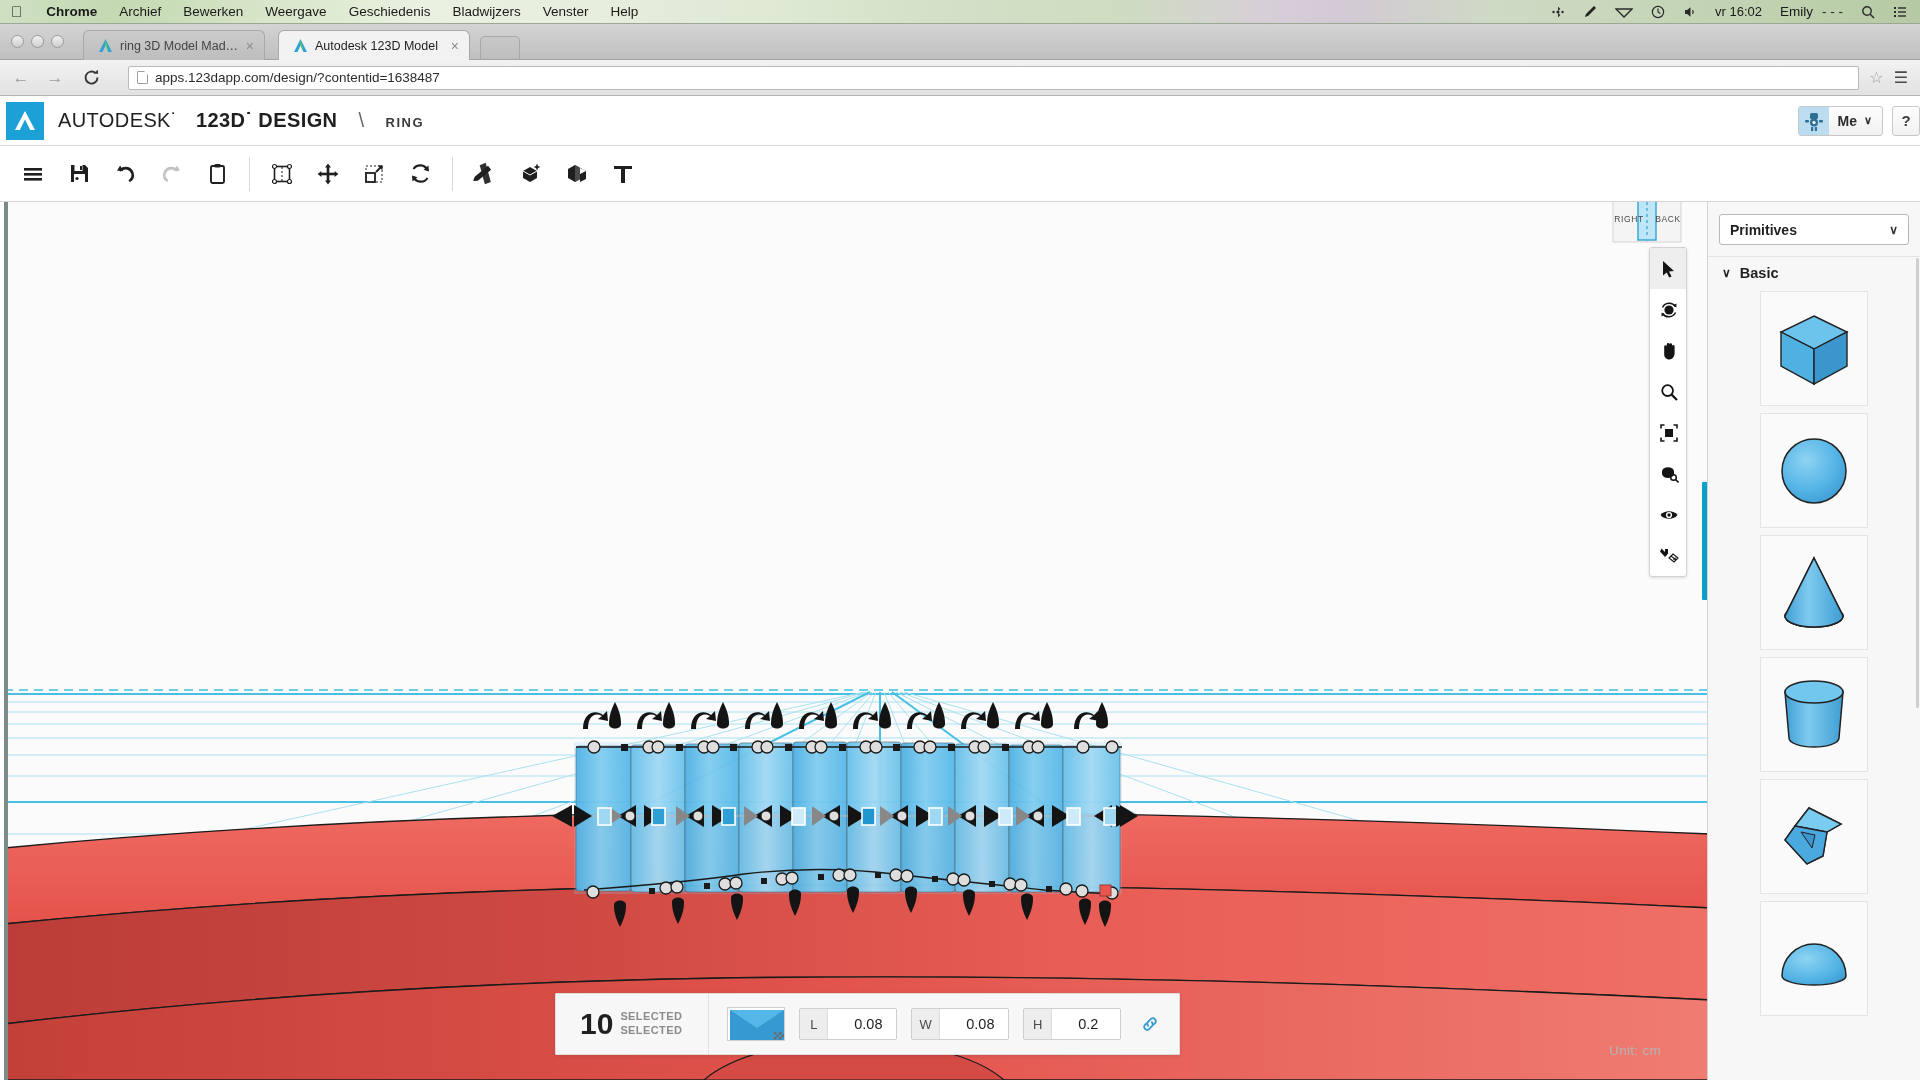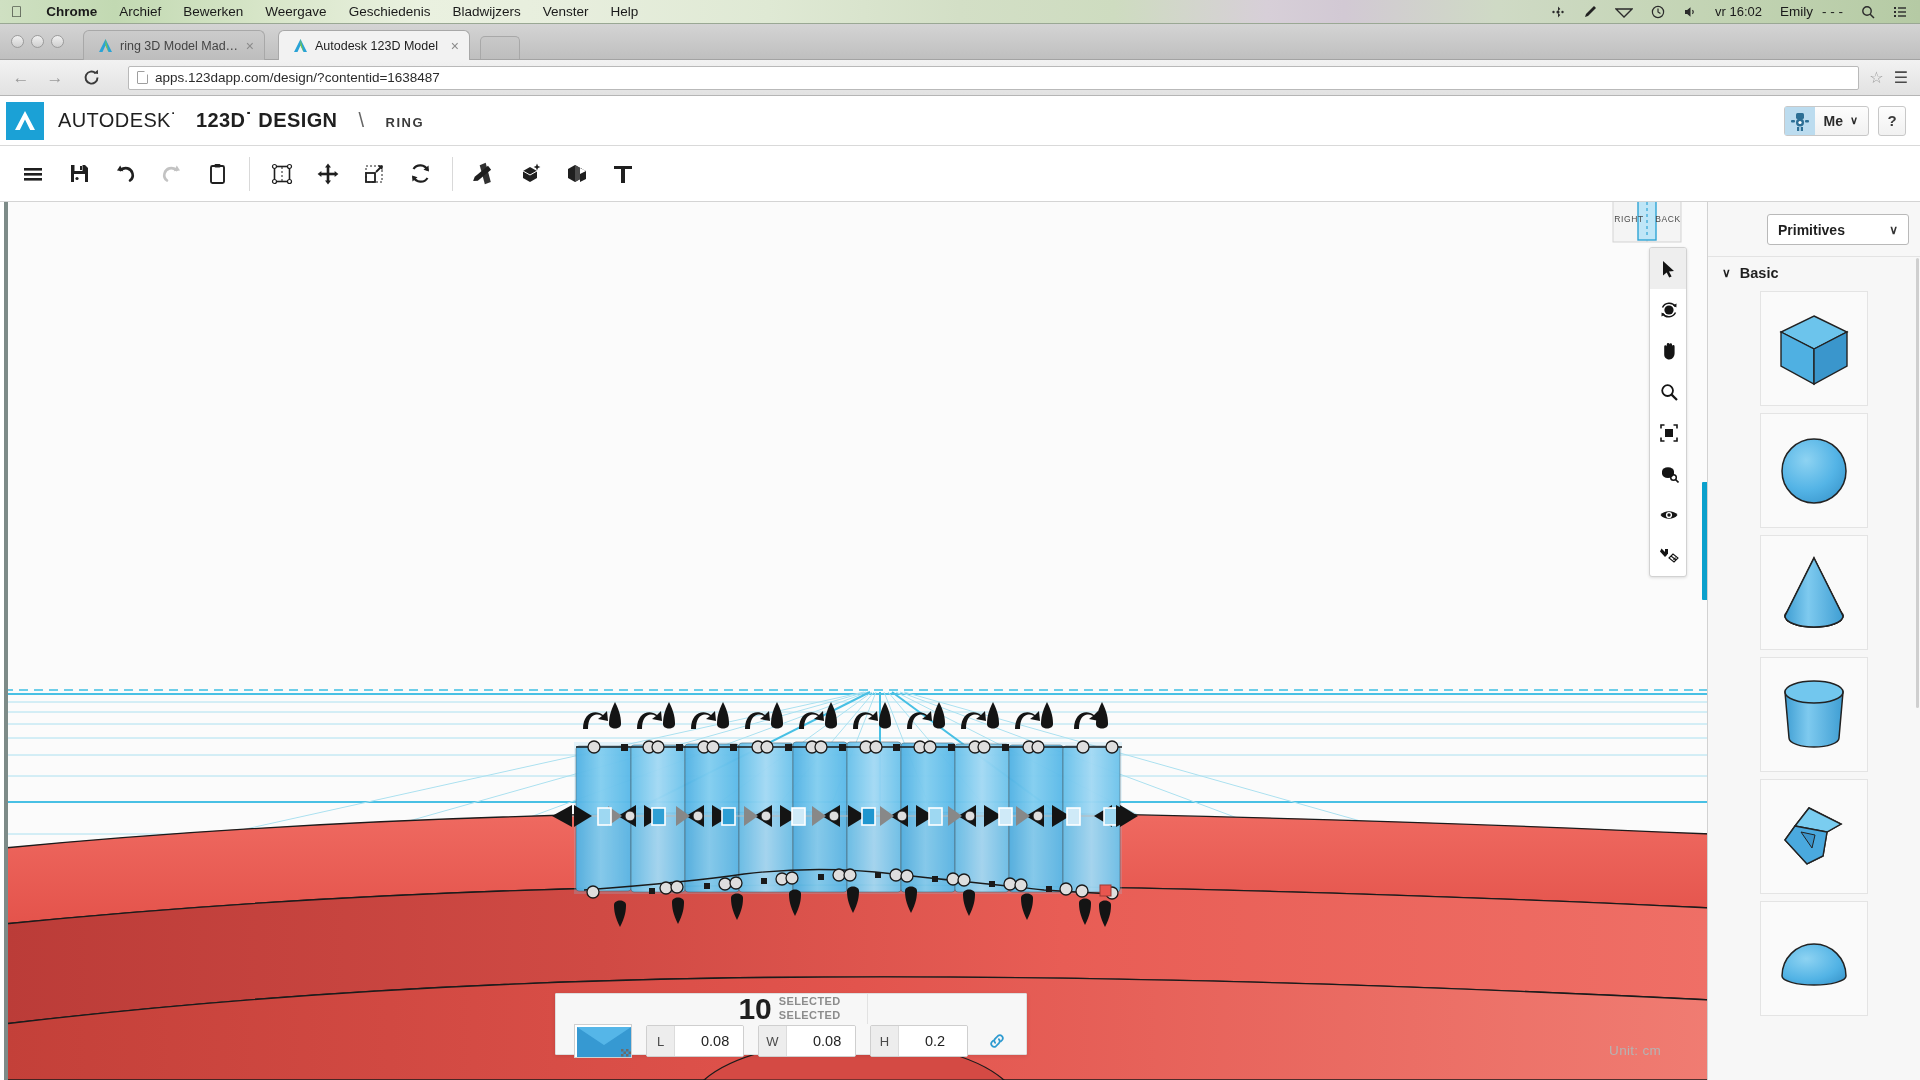--- a/index.html
+++ b/index.html
@@ -124,21 +124,21 @@
     display: flex; align-items: center; justify-content: center;
   }
   .app-title {
     margin-left: 14px; font-size: 20px; letter-spacing: .4px;
     color: #1f1f1f; display: flex; align-items: baseline; gap: 18px;
   }
   .app-title .light { font-weight: 300; }
   .app-title .bold { font-weight: bold; }
   .app-title .sep { color: #666; font-weight: 300; margin: 0 3px; }
   .app-title .doc { font-size: 13px; letter-spacing: 1.6px; font-weight: bold; color: #3a3a3a; }
-  .hdr-right { margin-left: auto; display: flex; align-items: center; gap: 9px; margin-right: 14px; }
+  .hdr-right { margin-left: auto; display: flex; align-items: center; gap: 9px; }
   .me-btn {
     height: 30px; display: flex; align-items: center;
     border: 1px solid #c8c8c8; border-radius: 3px;
     background: linear-gradient(to bottom, #fdfdfd, #f1f1f1);
     font-size: 14px; font-weight: bold; color: #2b2b2b;
     padding-right: 10px;
   }
   .me-avatar {
     width: 30px; height: 28px; background: #bcdcef;
     display: flex; align-items: center; justify-content: center;
@@ -215,21 +215,20 @@
 
   
   .propbar {
     position: absolute; left: 555px; top: 993px;
     height: 62px;
     background: #f7f7f7;
     border: 1px solid #dedede;
     box-shadow: 0 1px 4px rgba(0,0,0,.10);
     display: flex; align-items: center;
     border-radius: 1px;
-    flex-direction: column;
   }
   .sel-count {
     display: flex; align-items: center; gap: 7px;
     padding: 0 26px 0 24px; height: 100%;
     border-right: 1px solid #e2e2e2;
   }
   .sel-count .num { font-size: 30px; font-weight: bold; color: #1f1f1f; line-height: 1; }
   .sel-count .lbl {
     font-size: 11px; color: #8c8c8c; font-weight: bold;
     letter-spacing: .4px; line-height: 1.25;
@@ -262,21 +261,21 @@
     position: absolute; top: 202px; right: 0;
     width: 213px; height: 878px;
     background: #f7f7f7; border-left: 1px solid #d2d2d2;
     overflow: hidden;
   }
   .rp-select-wrap { padding: 12px 11px 11px 11px; }
   .rp-select {
     height: 31px; background: #fff;
     border: 1px solid #b9b9b9; border-radius: 3px;
     display: flex; align-items: center; justify-content: space-between;
-    padding: 0 10px; font-size: 14px; font-weight: bold; color: #1f1f1f; margin-left: 48px;
+    padding: 0 10px; font-size: 14px; font-weight: bold; color: #1f1f1f;
   }
   .rp-section {
     display: flex; align-items: center; gap: 9px;
     padding: 8px 14px 10px 14px;
     font-size: 14.5px; font-weight: bold; color: #1f1f1f;
     border-top: 1px solid #e3e3e3;
   }
   .prim-list { padding: 0 12px; }
   .prim-cell {
     width: 108px; height: 115px; margin: 0 auto 7px auto;

